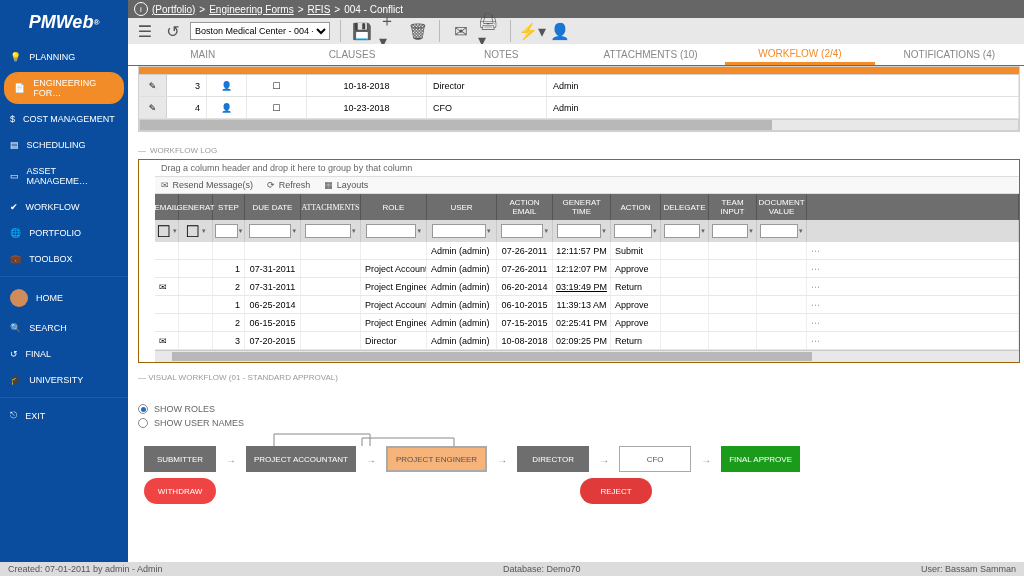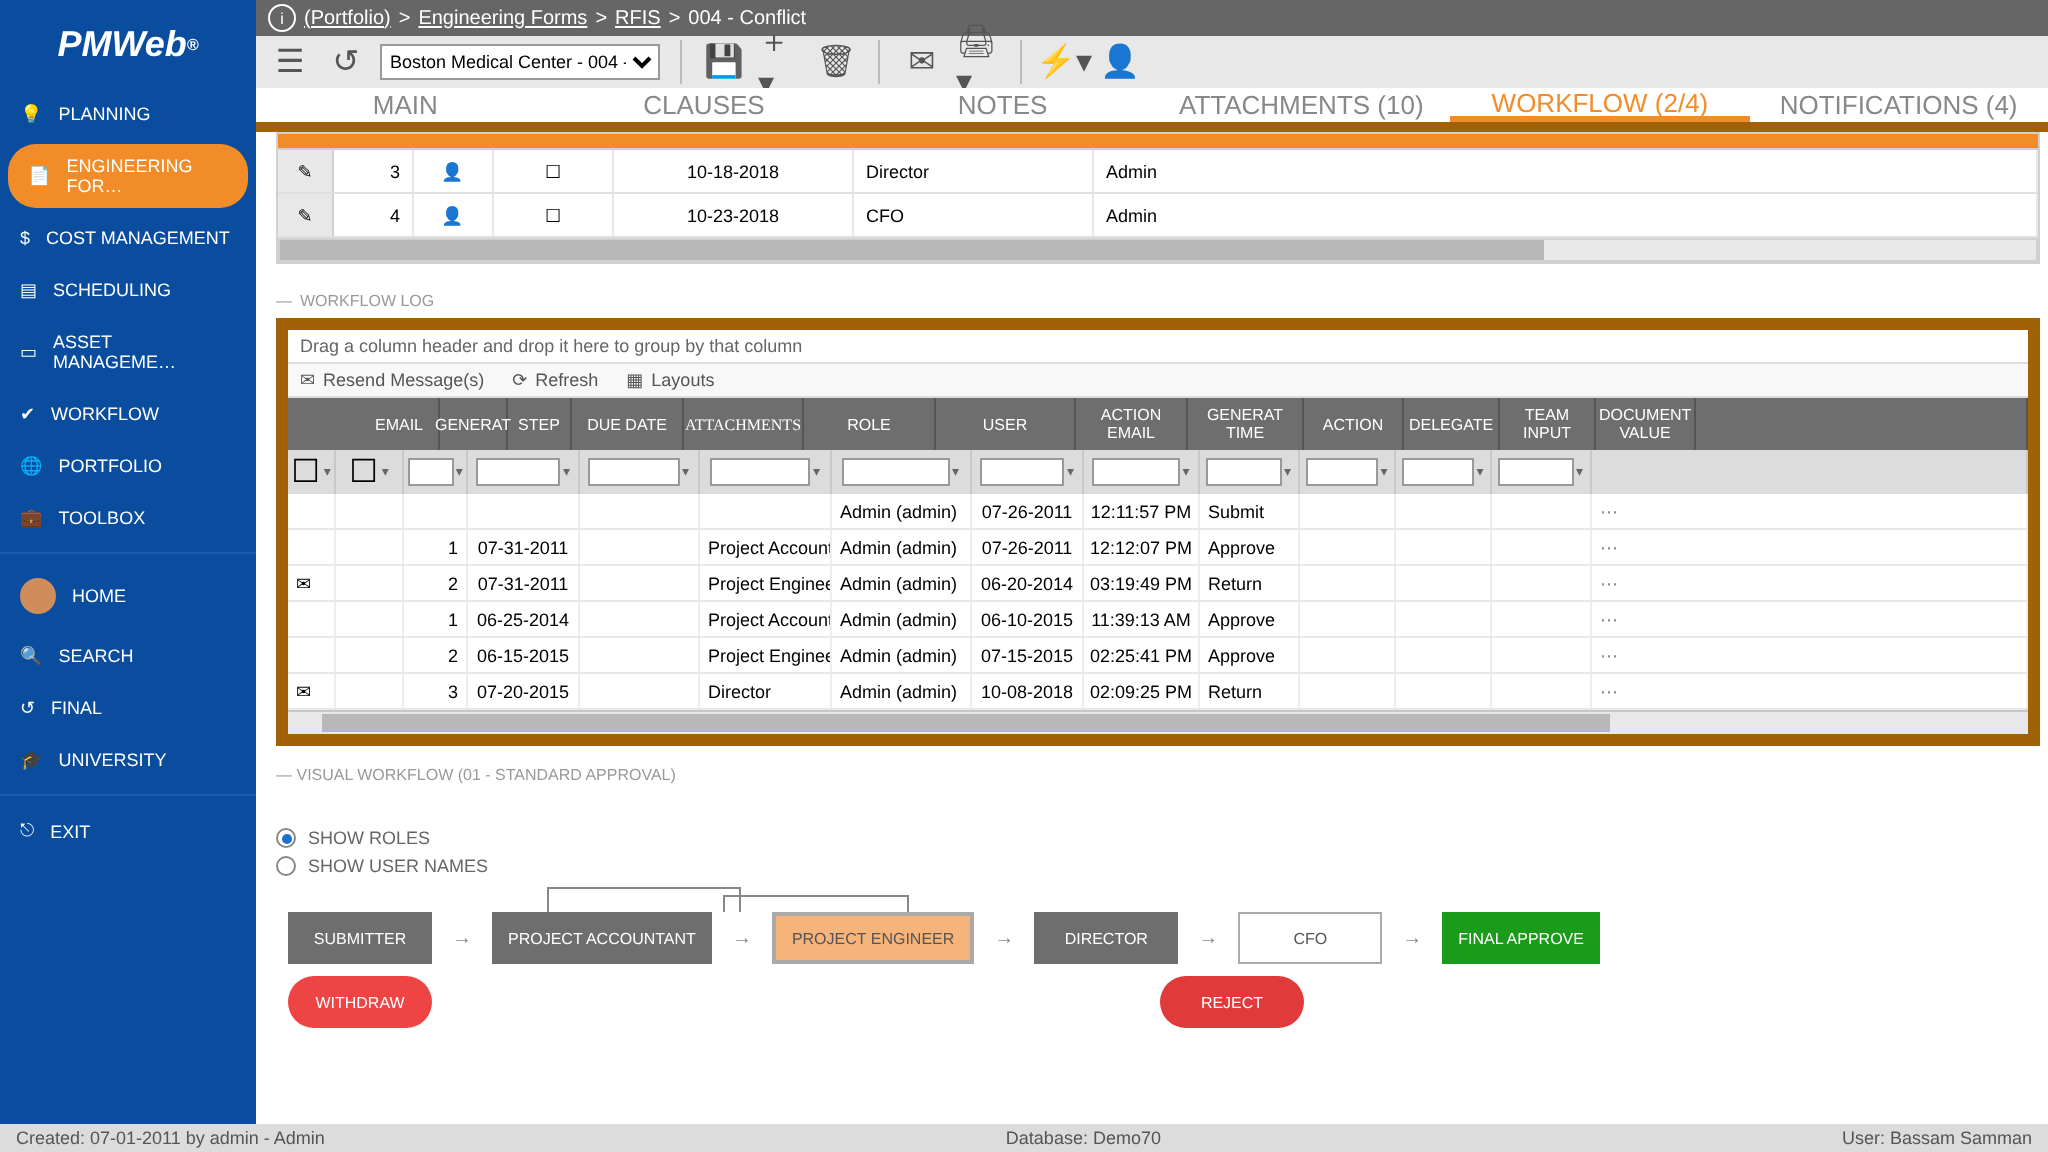--- a/index.html
+++ b/index.html
@@ -14,34 +14,34 @@
 .toolbar-row { flex: 1; display: flex; align-items: center; gap: 6px; padding: 0 6px; }
 .toolbar-row .tb-icon { width: 22px; height: 22px; display: flex; align-items: center; justify-content: center; color: #555; }
 .project-select { height: 18px; font-size: 9px; width: 140px; border: 1px solid #999; background: #fff; }
 .tb-sep { width: 1px; height: 22px; background: #bbb; margin: 0 4px; }
 .body-row { display: flex; flex: 1; min-height: 0; }
 .sidebar { width: 128px; background: #0a4d9e; color: #fff; display: flex; flex-direction: column; font-size: 9px; }
 .sidebar .nav-item { display: flex; align-items: center; gap: 8px; padding: 8px 10px; cursor: pointer; }
 .sidebar .nav-item.active { background: #f28c28; border-radius: 14px; margin: 2px 4px; padding: 6px 10px; }
 .sidebar .nav-sep { height: 1px; background: #1a5db0; margin: 4px 0; }
 .main { flex: 1; background: #fff; display: flex; flex-direction: column; min-width: 0; position: relative; }
-.tabs { display: flex; height: 22px; border-bottom: 5px solid #a16207; background: #fff; font-size: 13px; }
+.tabs { display: flex; height: 22px; border-bottom: 1px solid #a16207; background: #fff; font-size: 10px; }
 .tabs .tab { flex: 1; display: flex; align-items: center; justify-content: center; color: #888; cursor: pointer; }
 .tabs .tab.active { color: #f28c28; border-bottom: 3px solid #f28c28; }
 .content { flex: 1; overflow: hidden; padding: 0 4px 0 10px; display: flex; flex-direction: column; }
 .mini-table { border: 1px solid #d0d0d0; font-size: 9px; margin-bottom: 6px; }
 .mini-table .highlight-row { height: 8px; background: #f28c28; border-bottom: 1px solid #d0d0d0; }
 .mini-table .row { display: flex; height: 22px; align-items: center; border-bottom: 1px solid #e0e0e0; }
 .mini-table .row .edit { width: 28px; background: #e8e8e8; display: flex; align-items: center; justify-content: center; height: 100%; border-right: 1px solid #d0d0d0; }
 .mini-table .cell { padding: 0 6px; border-right: 1px solid #e8e8e8; height: 100%; display: flex; align-items: center; }
 .mini-scrollbar { height: 12px; background: #e8e8e8; position: relative; border: 1px solid #d0d0d0; }
 .mini-scrollbar .thumb { position: absolute; left: 0; width: 72%; top: 0; bottom: 0; background: #b8b8b8; }
 .section-title { font-size: 8px; color: #999; margin: 8px 0 4px 0; display: flex; align-items: center; gap: 4px; }
 .section-title::before { content: "— "; }
-.log-wrapper { border: 6px solid #a16207; }
+.log-wrapper { border: 1px solid #a16207; padding-left: 16px; }
 .group-drop { font-size: 9px; color: #666; padding: 3px 6px; border-bottom: 1px solid #ddd; background: #fff; }
 .log-toolbar { display: flex; gap: 14px; align-items: center; padding: 3px 6px; font-size: 9px; color: #555; border-bottom: 1px solid #ddd; background: #f8f8f8; }
 .log-toolbar .item { display: flex; align-items: center; gap: 4px; cursor: pointer; }
 .grid-head { display: flex; background: #6e6e6e; color: #fff; font-size: 8px; height: 26px; }
 .grid-head .gh { display: flex; align-items: center; justify-content: center; text-align: center; border-right: 1px solid #555; padding: 0 2px; }
 .filter-row { display: flex; background: #dcdcdc; height: 22px; }
 .filter-row .fc { border-right: 1px solid #c8c8c8; display: flex; align-items: center; justify-content: center; padding: 1px; }
 .filter-row input { width: 80%; height: 14px; font-size: 8px; border: 1px solid #999; background: #fff; }
 .grid-body .gr { display: flex; height: 18px; font-size: 9px; border-bottom: 1px solid #e8e8e8; background: #fff; }
 .grid-body .gr .gc { border-right: 1px solid #eee; padding: 0 4px; display: flex; align-items: center; overflow: hidden; white-space: nowrap; }
@@ -222,21 +222,21 @@
             <div class="item">
                 <span>⟳</span>
                 <span>Refresh</span>
               </div>
             <div class="item">
                 <span>▦</span>
                 <span>Layouts</span>
               </div>
           </div>
           <div class="grid-head" id="grid-head">
-              <div class="gh" style="width: 40px; margin-left: 36px;">EMAIL</div>
+              <div class="gh" style="width: 24px;">EMAIL</div>
               <div class="gh" style="width: 34px;">GENERAT</div>
               <div class="gh" style="width: 32px;">STEP</div>
               <div class="gh" style="width: 56px;">DUE DATE</div>
               <div class="gh" style="width: 60px; font-family: Liberation Serif, serif;">ATTACHMENTS</div>
               <div class="gh" style="width: 66px;">ROLE</div>
               <div class="gh" style="width: 70px;">USER</div>
               <div class="gh" style="width: 56px;">ACTION EMAIL</div>
               <div class="gh" style="width: 58px;">GENERAT TIME</div>
               <div class="gh" style="width: 50px;">ACTION</div>
               <div class="gh" style="width: 48px;">DELEGATE</div>
@@ -338,21 +338,21 @@
               </div>
               <div class="gr">
                 <div class="gc" style="width: 24px;">✉</div>
                 <div class="gc" style="width: 34px;"></div>
                 <div class="gc" style="width: 32px; justify-content: flex-end;">2</div>
                 <div class="gc" style="width: 56px; justify-content: center;">07-31-2011</div>
                 <div class="gc" style="width: 60px;"></div>
                 <div class="gc" style="width: 66px;">Project Engineer</div>
                 <div class="gc" style="width: 70px;">Admin (admin)</div>
                 <div class="gc" style="width: 56px; justify-content: center;">06-20-2014</div>
-                <div class="gc" style="width: 58px; justify-content: center;">03:19:49 PM</div>
+                <div class="gc" style="width: 58px; justify-content: center; text-decoration: underline;">03:19:49 PM</div>
                 <div class="gc" style="width: 50px;">Return</div>
                 <div class="gc" style="width: 48px;"></div>
                 <div class="gc" style="width: 48px;"></div>
                 <div class="gc" style="width: 50px;"></div>
                 <div class="gc" style="flex: 1 1 0%;">
                   <span style="color:#888;font-size:9px;">⋯</span>
                 </div>
               </div>
               <div class="gr">
                 <div class="gc" style="width: 24px;"></div>

